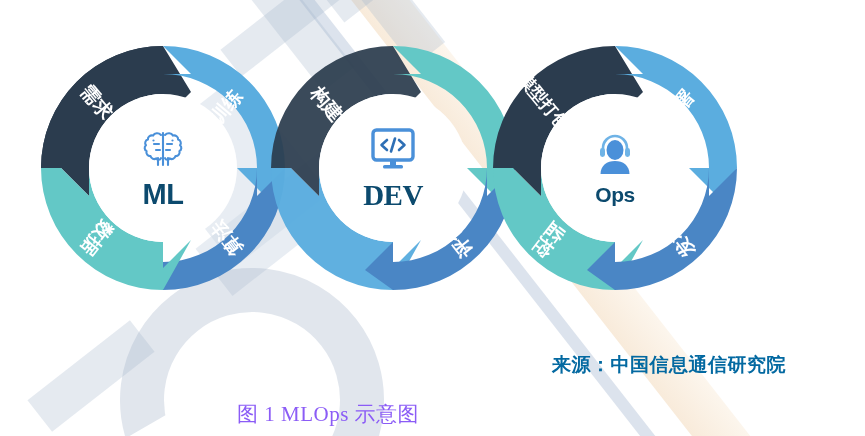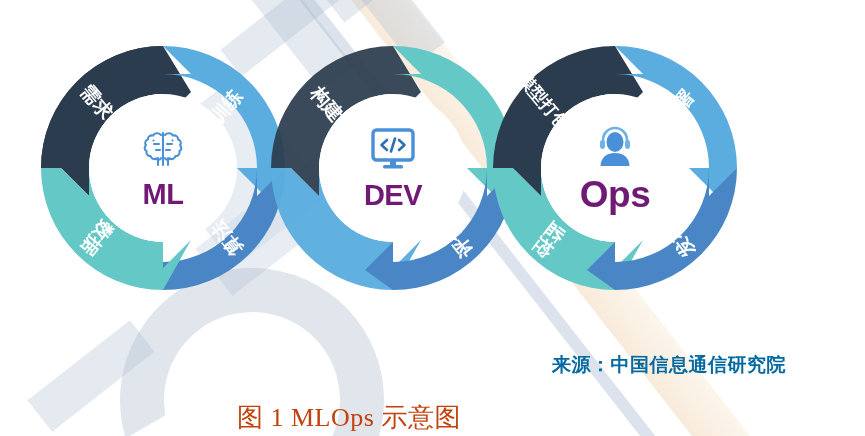--- a/index.html
+++ b/index.html
@@ -88,42 +88,42 @@
     flex-direction:column;
     align-items:center;
     justify-content:center;
   }
   .hub .hub-icon{
     display:block;
     margin-bottom:2px;
   }
   .hub .hub-label{
     font-weight:bold;
-    color:#701a75;
+    color:#0c4a6e;
     letter-spacing:-0.5px;
     line-height:1;
   }
 
   
   .source-note{
     position:absolute;
     left:552px;top:352px;
     font-family:"Liberation Serif","DejaVu Serif",serif;
     font-weight:bold;
     font-size:19px;
     color:#0369a1;
     letter-spacing:0.5px;
     white-space:nowrap;
   }
   .figure-caption{
     position:absolute;
     left:237px;top:400px;
     font-family:"Liberation Serif","DejaVu Serif",serif;
-    font-size:26px;
-    color:#c2410c;
+    font-size:21px;
+    color:#8b5cf6;
     letter-spacing:0.5px;
     white-space:nowrap;
   }
 
   
   .seg-text{
     font-family:"Liberation Sans","DejaVu Sans",sans-serif;
     font-weight:bold;
     fill:#ffffff;
   }
@@ -325,33 +325,33 @@
           <rect x="8" y="8" width="30" height="20" fill="#ffffff"></rect>
           <g fill="none" stroke="#2E6FB5" stroke-width="2.6" stroke-linecap="round" stroke-linejoin="round">
             <polyline points="17,13 11.5,18 17,23"></polyline>
             <polyline points="29,13 34.5,18 29,23"></polyline>
             <line x1="25" y1="11.5" x2="21" y2="24.5"></line>
           </g>
           <rect x="20" y="33" width="6" height="5" fill="#4A90D9"></rect>
           <rect x="13" y="38" width="20" height="3.6" rx="1.6" fill="#4A90D9"></rect>
         </svg>
       </span>
-      <span class="hub-label" style="font-size:29px;margin-top:8px;">DEV</span>
+      <span class="hub-label" style="font-size:29px;margin-top:8px;font-family:Liberation Serif, serif;">DEV</span>
     </div>
 
     <div class="hub" style="left:541px;top:94px;width:148px;height:148px;">
       <span class="hub-icon">
         <svg width="42" height="44" viewBox="0 0 42 44" xmlns="http://www.w3.org/2000/svg">
           <path d="M9 18v-2a12 12 0 0 1 24 0v2" fill="none" stroke="#6FB3E6" stroke-width="2.6" stroke-linecap="round"></path>
           <rect x="6" y="16" width="5" height="9" rx="2.4" fill="#6FB3E6"></rect>
           <rect x="31" y="16" width="5" height="9" rx="2.4" fill="#6FB3E6"></rect>
           <ellipse cx="21" cy="18" rx="8.5" ry="10" fill="#4A90D9"></ellipse>
           <path d="M6.5 42c0-8.5 6.5-13 14.5-13s14.5 4.5 14.5 13z" fill="#4A90D9"></path>
         </svg>
       </span>
-      <span class="hub-label" style="font-size:37px;margin-top:6px;">Ops</span>
+      <span class="hub-label" style="font-size:21px;margin-top:6px;">Ops</span>
     </div>
   </div>
 
   <div class="source-note">来源：中国信息通信研究院</div>
   <div class="figure-caption">图 1 MLOps 示意图</div>
 
 </div>
 
 </body></html>

